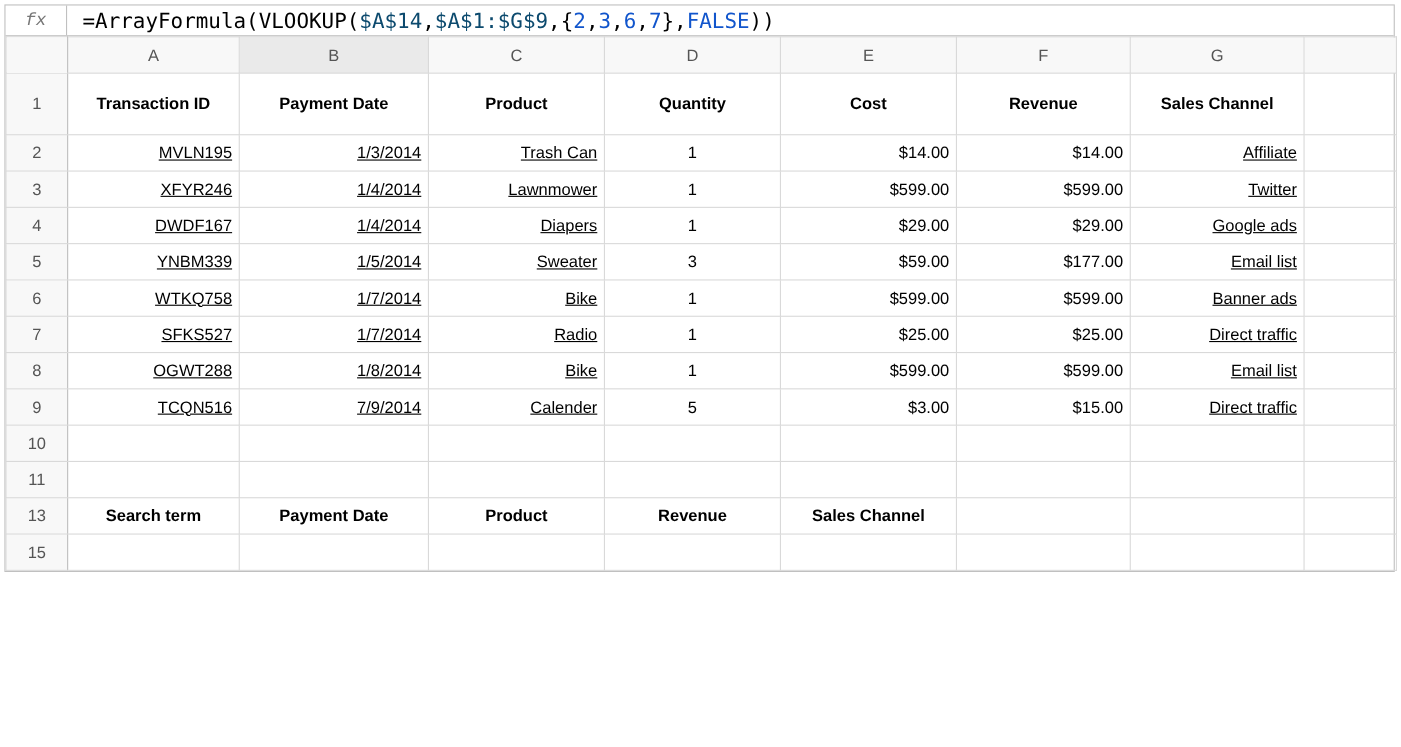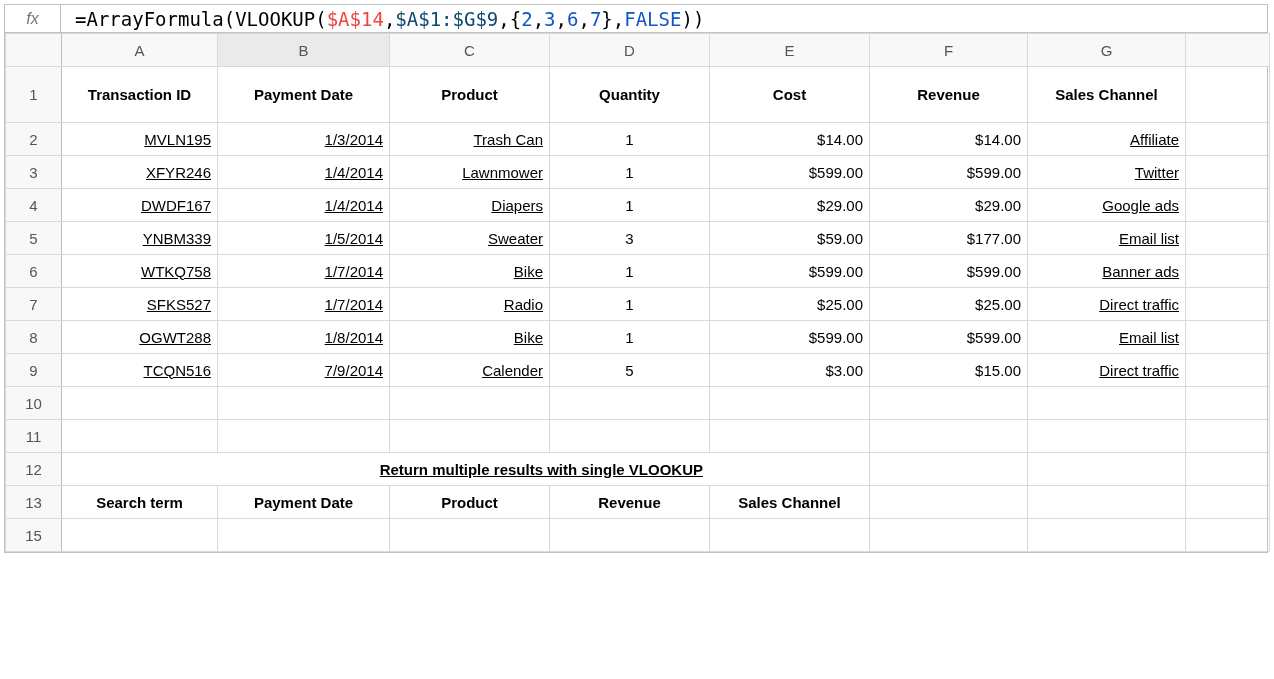--- a/index.html
+++ b/index.html
@@ -22,36 +22,36 @@
     border-bottom: 1px solid #c0c0c0;
     height: 28px;
   }
   .fx-cell {
     width: 56px;
     height: 100%;
     display: flex;
     align-items: center;
     justify-content: center;
     font-style: italic;
-    font-family: Liberation Sans, sans-serif;
+    font-family: Liberation Mono, monospace;
     color: #777;
     font-size: 16px;
     border-right: 1px solid #c0c0c0;
   }
   .formula-input {
     flex: 1;
     padding: 0 14px;
     font-family: Menlo, Consolas, monospace;
     font-size: 19px;
     display: flex;
     align-items: center;
     white-space: pre;
   }
   .f-black { color: #000; }
-  .f-orange { color: #ef4444; }
+  .f-orange { color: #0c4a6e; }
   .f-purple { color: #0c4a6e; }
   .f-blue { color: #1155cc; }
 
   table.sheet {
     border-collapse: collapse;
     width: 100%;
     table-layout: fixed;
   }
   table.sheet th, table.sheet td {
     border: 1px solid #d9d9d9;
@@ -285,28 +285,20 @@
       <td></td>
           <td></td>
           <td></td>
           <td></td>
           <td></td>
           <td></td>
           <td></td>
           <td></td>
         </tr>
 
-    <tr>
-          <th class="rowhdr thick-border-r">12</th>
-      <td class="bold left" colspan="4" style="border-right-color:transparent">Return multiple results with single VLOOKUP</td>
-      <td></td>
-          <td></td>
-          <td></td>
-          <td></td>
-        </tr>
 
     <tr>
           <th class="rowhdr thick-border-r">13</th>
       <td class="bold center">Search term</td>
       <td class="bold center">Payment Date</td>
       <td class="bold center">Product</td>
       <td class="bold center">Revenue</td>
       <td class="bold center">Sales Channel</td>
       <td></td>
           <td></td>

